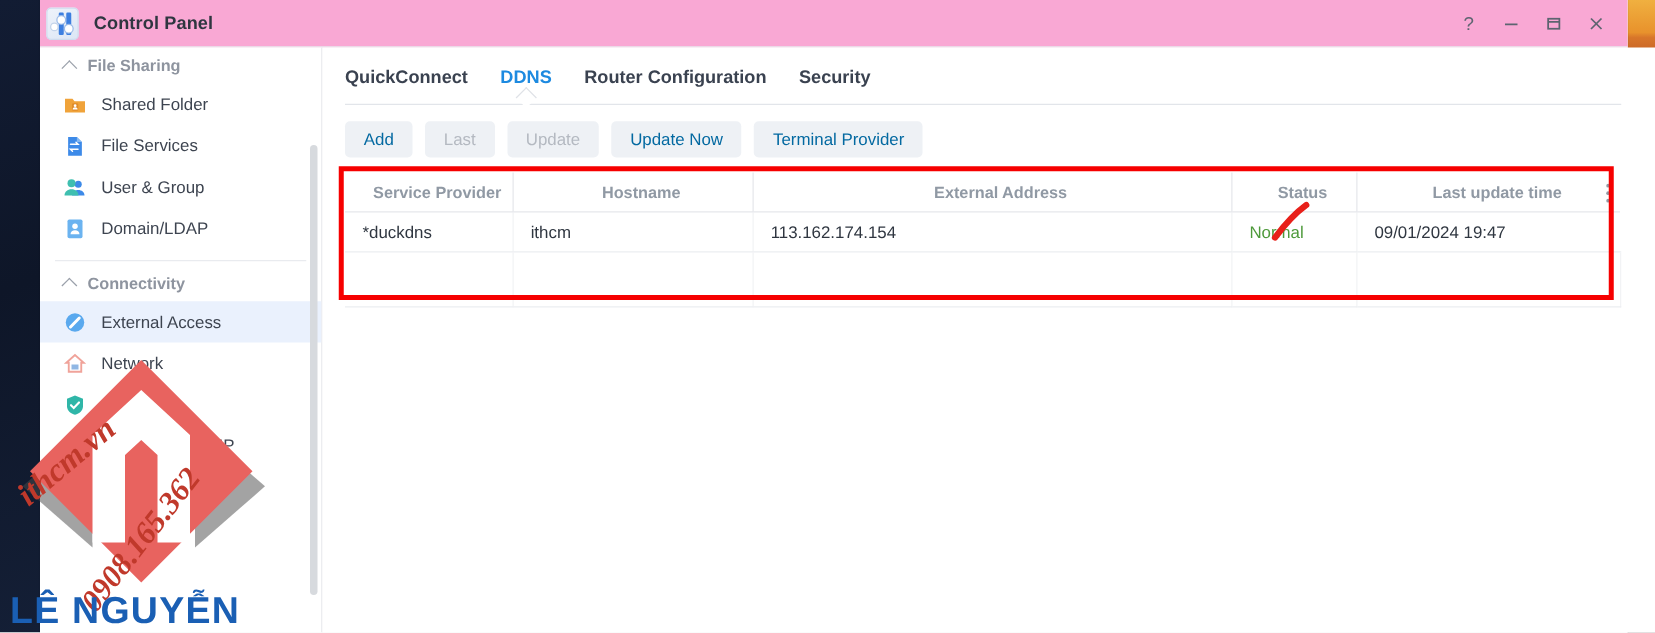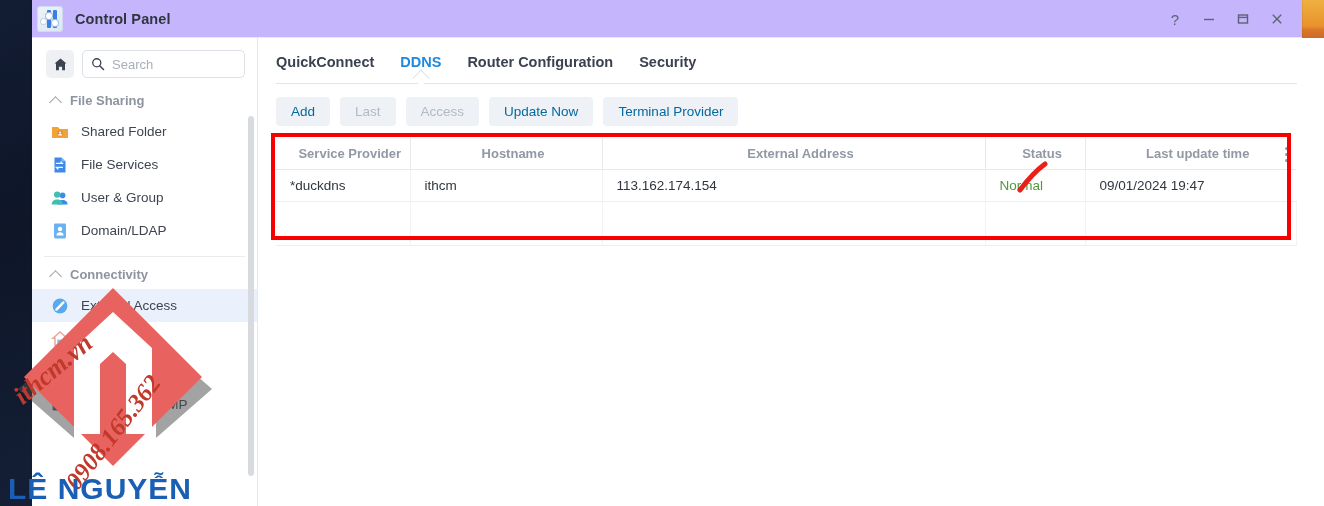--- a/index.html
+++ b/index.html
@@ -34,21 +34,21 @@
   }
 
   
   .window {
     position: absolute; left: 32px; top: 0; width: 1270px; height: 506px;
     background: #ffffff;
     box-shadow: 0 0 0 1px rgba(0,0,0,0.05);
   }
   .titlebar {
     position: relative; height: 38px; width: 100%;
-    background: #c4b5fd;
+    background: #f9a8d4;
     border-bottom: 1px solid #e8eaee;
     display: flex; align-items: center;
   }
   .app-icon {
     margin-left: 5px; width: 26px; height: 26px; border-radius: 4px;
     background: linear-gradient(150deg,#eef3fb 0%,#dce6f5 100%);
     position: relative; flex: 0 0 auto;
     box-shadow: inset 0 0 0 1px #cfdcee;
   }
   .app-icon .sl { position: absolute; width: 4px; border-radius: 1px; background: #3d7fe0; }
@@ -221,34 +221,20 @@
             <line x1="11.2" y1="2.8" x2="2.8" y2="11.2" stroke="#5d6470" stroke-width="1.4"></line>
           </svg>
         </div>
       </div>
     </div>
 
     <div class="wbody">
 
       <div class="sidebar">
 
-        <div class="search-row">
-          <div class="home-btn">
-            <svg width="15" height="15" viewBox="0 0 16 16">
-              <path d="M8 1.6 1.6 7h1.6v7h3.1v-3.7h3.4V14h3.1V7h1.6z" fill="#3d4450"></path>
-            </svg>
-          </div>
-          <div class="search-box">
-            <svg width="14" height="14" viewBox="0 0 16 16">
-              <circle cx="6.6" cy="6.6" r="4.6" fill="none" stroke="#3d4450" stroke-width="1.5"></circle>
-              <line x1="10.2" y1="10.2" x2="14.3" y2="14.3" stroke="#3d4450" stroke-width="1.7" stroke-linecap="round"></line>
-            </svg>
-            <span class="ph">Search</span>
-          </div>
-        </div>
 
         <div class="sec-head">
           <span class="chev"></span>
           <span>File Sharing</span>
         </div>
 
         <div class="nav-item">
           <span class="ni-ico">
             <svg width="20" height="20" viewBox="0 0 20 20">
               <path d="M2 5h6l1.6 2H18v9H2z" fill="#f0a33a"></path>
@@ -351,21 +337,21 @@
           <div class="tab">QuickConnect</div>
           <div class="tab active">DDNS</div>
           <div class="tab">Router Configuration</div>
           <div class="tab">Security</div>
         </div>
         <div class="tabs-rule"></div>
 
         <div class="toolbar">
           <div class="tb-btn">Add</div>
           <div class="tb-btn disabled">Last</div>
-          <div class="tb-btn disabled">Access</div>
+          <div class="tb-btn disabled">Update</div>
           <div class="tb-btn">Update Now</div>
           <div class="tb-btn">Terminal Provider</div>
         </div>
 
         <div class="table-wrap">
           <table class="tbl">
             <colgroup>
               <col style="width:134px">
                 <col style="width:192px">
                 <col style="width:383px">

